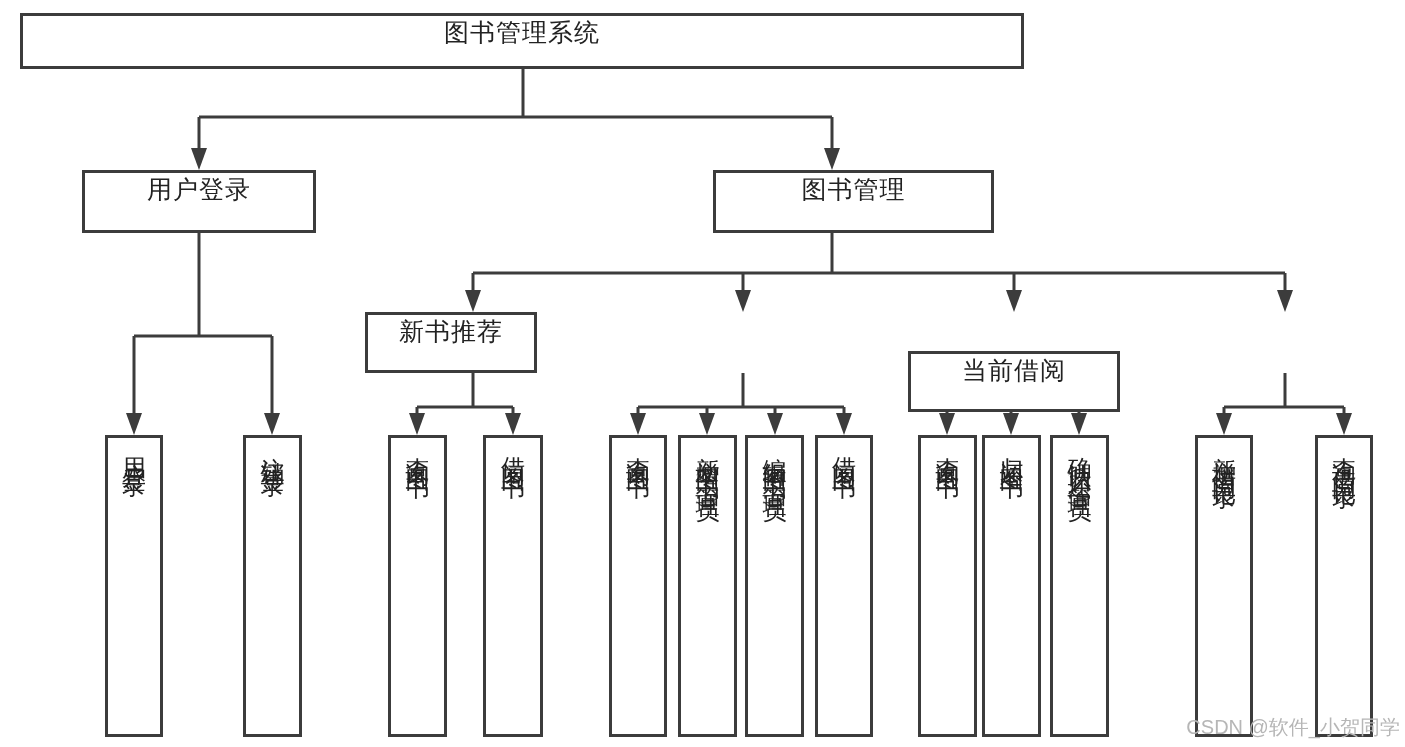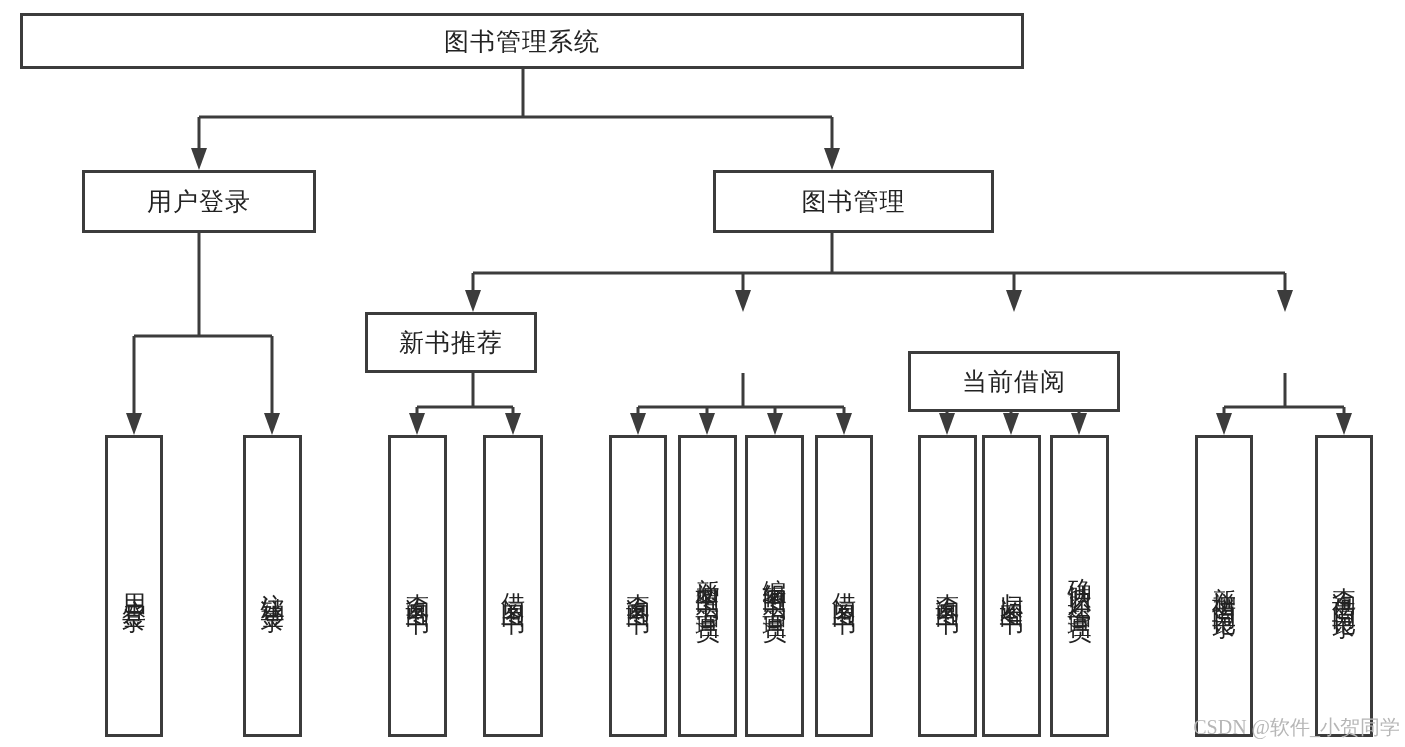--- a/index.html
+++ b/index.html
@@ -30,21 +30,20 @@
   svg.connectors polygon {
     fill: #3c3c3c;
     stroke: none;
   }
   .box {
     position: absolute;
     box-sizing: border-box;
     border: 3px solid #3c3c3c;
     background: #ffffff;
     display: flex;
-    align-items: center;
     justify-content: center;
     color: #222222;
   }
   .box .hlabel {
     font-size: 25px;
     letter-spacing: 1px;
     white-space: nowrap;
   }
   .box .vlabel {
     writing-mode: vertical-rl;
@@ -54,21 +53,20 @@
     line-height: 1;
     white-space: nowrap;
   }
   .watermark {
     position: absolute;
     top: 714px;
     right: 5px;
     font-size: 20px;
     color: #b6b6b6;
     white-space: nowrap;
-    font-family: Liberation Serif, serif;
   }
 </style>
 </head>
 <body>
 
 <div class="stage">
 
   <svg class="connectors" viewBox="0 0 1405 747" xmlns="http://www.w3.org/2000/svg">
 
     <g>

